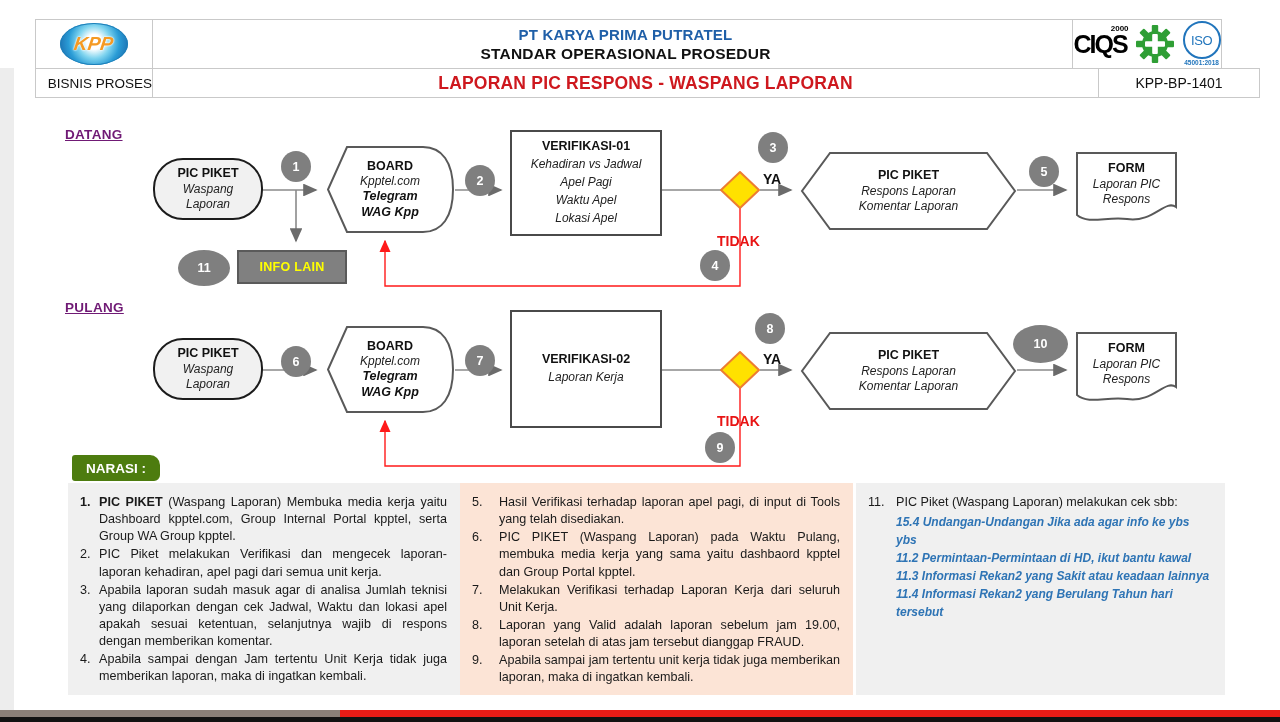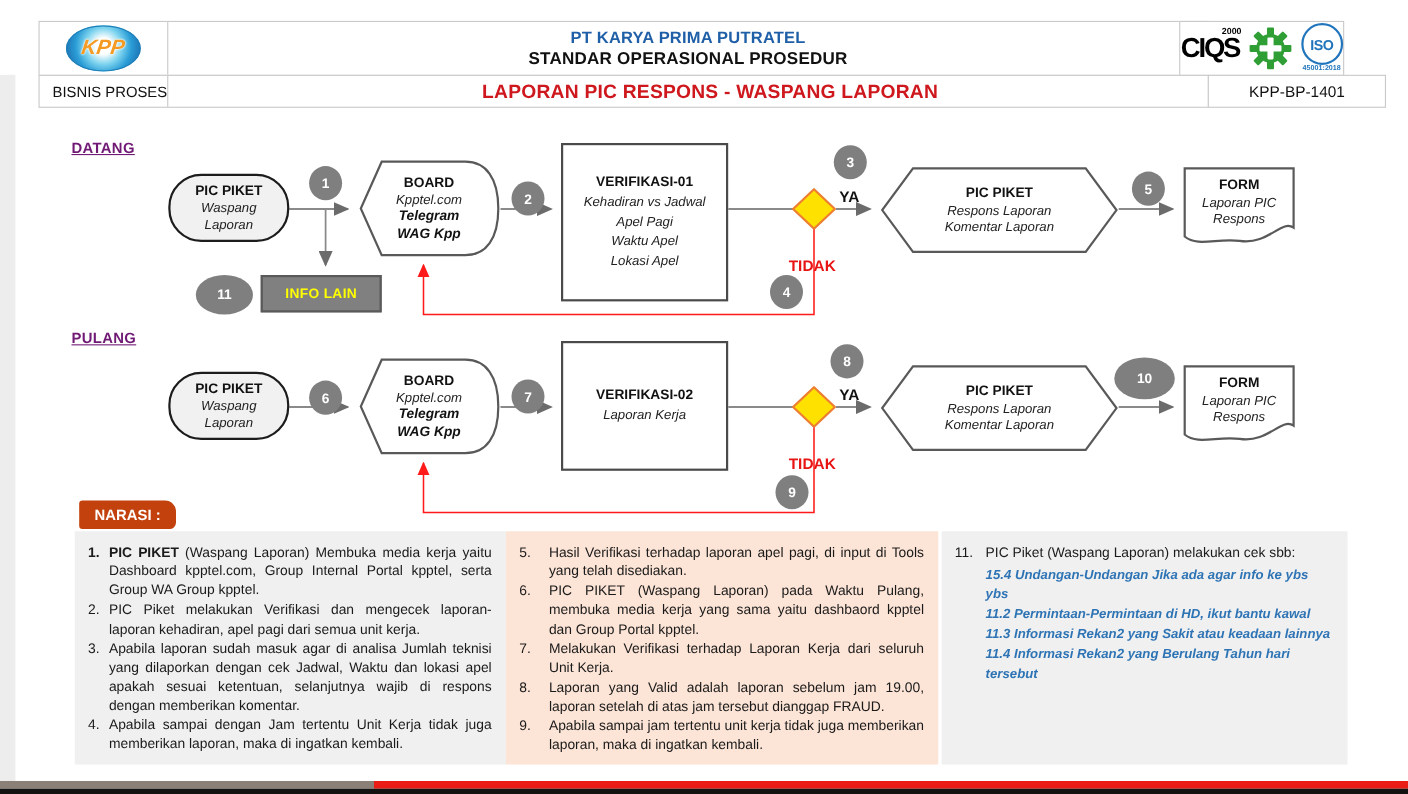--- a/index.html
+++ b/index.html
@@ -22,21 +22,21 @@
     background:radial-gradient(circle at 50% 45%, #ffffff 18%, #7fd4ef 40%, #2a9cd6 62%, #14569c 100%);
     display:flex;align-items:center;justify-content:center;box-shadow:0 0 0 1px #1d7fb8 inset;}
   .kpp-logo span{font-style:italic;font-weight:bold;font-size:19px;color:#f59a23;
     text-shadow:0 0 2px #fff,0 0 2px #fff;transform:skewX(-8deg);}
 
   .certs{display:flex;align-items:center;gap:8px;}
   .ciqs{position:relative;font-weight:900;font-size:25px;letter-spacing:-2px;color:#000;line-height:1;}
   .ciqs .yr{position:absolute;top:-7px;right:-2px;font-size:8px;letter-spacing:0;font-weight:bold;}
   .iso-wrap{display:flex;flex-direction:column;align-items:center;line-height:1;}
   .iso-circle{width:34px;height:34px;border-radius:50%;border:2px solid #2175bc;display:flex;
-    align-items:center;justify-content:center;color:#2175bc;font-weight:700;font-size:13px;letter-spacing:-.5px;}
+    align-items:center;justify-content:center;color:#2175bc;font-weight:400;font-size:13px;letter-spacing:-.5px;}
   .iso-code{font-size:6.5px;color:#2175bc;font-weight:bold;margin-top:1px;}
 
   
   .flow-label{position:absolute;font-size:13.5px;font-weight:bold;color:#701a75;text-decoration:underline;letter-spacing:.3px;}
 
   .shape{position:absolute;display:flex;flex-direction:column;align-items:center;justify-content:center;
          text-align:center;box-sizing:border-box;line-height:1.25;}
   .shape svg.bg{position:absolute;left:0;top:0;width:100%;height:100%;}
   .shape .t{position:relative;z-index:1;}
   .s-title{font-weight:bold;font-size:12.5px;color:#111;}
@@ -54,21 +54,21 @@
   .lbl-ya{color:#111;}
   .lbl-tidak{color:#e81414;}
 
   .info-box{position:absolute;background:#808080;border:2px solid #5a5a5a;display:flex;align-items:center;
     justify-content:center;color:#ffff00;font-weight:bold;font-size:12.5px;letter-spacing:.3px;z-index:3;box-sizing:border-box;}
 
   .connectors{position:absolute;left:0;top:0;width:1280px;height:722px;z-index:1;pointer-events:none;}
   .shape{z-index:2;}
 
   
-  .narasi-badge{position:absolute;left:72px;top:455px;width:88px;height:26px;background:#c2410c;
+  .narasi-badge{position:absolute;left:72px;top:455px;width:88px;height:26px;background:#4d7c0f;
     border-radius:3px 10px 6px 3px;color:#fff;font-weight:bold;font-size:13.5px;display:flex;
     align-items:center;justify-content:center;z-index:3;}
   .ncol{position:absolute;top:483px;height:212px;box-sizing:border-box;padding:11px 13px 8px 12px;
     font-size:12.6px;line-height:1.36;color:#1a1a1a;}
   .ncol.c1{left:68px;width:392px;background:#f0f0f0;}
   .ncol.c2{left:460px;width:393px;background:#fce4d6;}
   .ncol.c3{left:856px;width:369px;background:#f0f0f0;}
   .nitem{display:flex;margin:0 0 1px 0;}
   .nitem .n{flex:none;font-weight:normal;}
   .c1 .n{width:19px;} .c2 .n{width:27px;} .c3 .n{width:28px;}
@@ -180,21 +180,21 @@
   <div class="shape" style="left:325px;top:145px;width:130px;height:89px;">
     <svg class="bg" viewBox="0 0 130 88" preserveAspectRatio="none">
         <path d="M22,2 H98 C117,2 128,17 128,44 C128,71 117,86 98,86 H22 L3,44 Z" fill="#fff" stroke="#595959" stroke-width="2"></path>
       </svg>
     <span class="t s-title">BOARD</span>
     <span class="t s-ital">Kpptel.com</span>
     <span class="t s-bital">Telegram</span>
     <span class="t s-bital">WAG Kpp</span>
   </div>
 
-  <div class="shape verif" style="left:510px;top:130px;width:152px;height:144px;">
+  <div class="shape verif" style="left:510px;top:130px;width:152px;height:106px;">
     <span class="t s-title">VERIFIKASI-01</span>
     <span class="t s-ital" style="line-height:1.5;">Kehadiran vs Jadwal</span>
     <span class="t s-ital" style="line-height:1.5;">Apel Pagi</span>
     <span class="t s-ital" style="line-height:1.5;">Waktu Apel</span>
     <span class="t s-ital" style="line-height:1.5;">Lokasi Apel</span>
   </div>
 
   <div class="shape" style="left:800px;top:151px;width:217px;height:80px;">
     <svg class="bg" viewBox="0 0 217 80" preserveAspectRatio="none">
         <polygon points="30,2 187,2 215,40 187,78 30,78 2,40" fill="#fff" stroke="#595959" stroke-width="2"></polygon>

